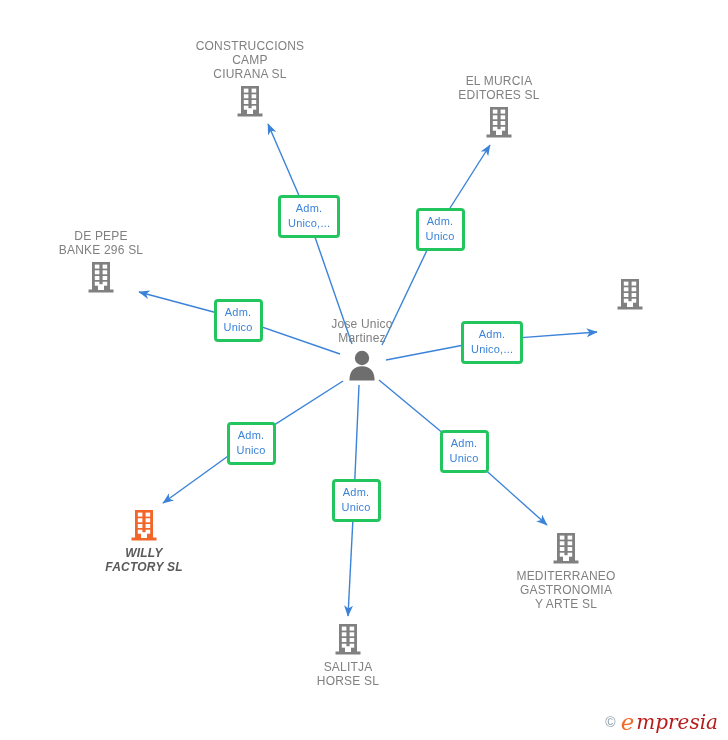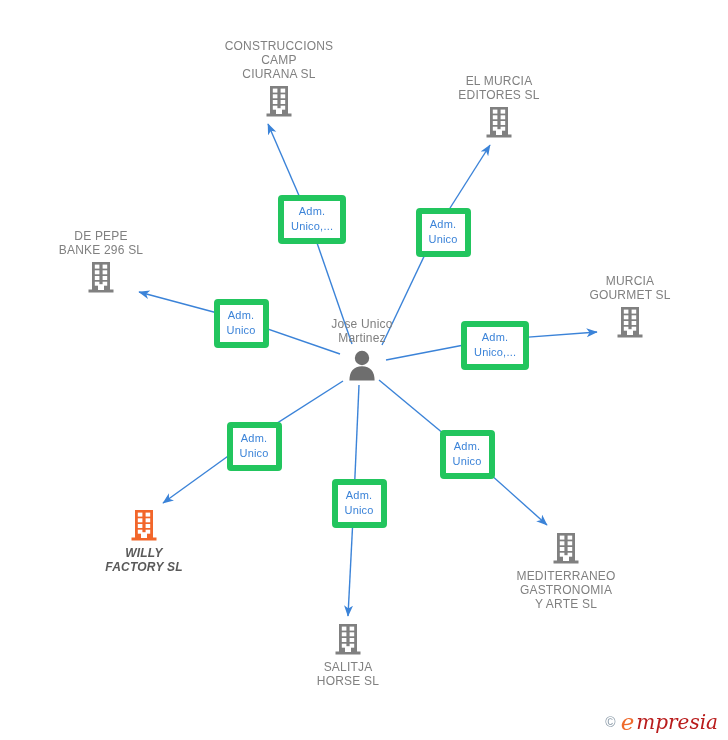--- a/index.html
+++ b/index.html
@@ -47,21 +47,21 @@
   .node .node-icon {
     display: block;
     margin: 0 auto;
   }
   .node.label-above .node-icon { margin-top: 4px; }
   .node.label-below .node-label { margin-top: 3px; }
 
   .edge-label {
     position: absolute;
     box-sizing: border-box;
-    border: 6px solid #22c55e;
+    border: 3px solid #22c55e;
     border-radius: 4px;
     background: #ffffff;
     color: #3b83d8;
     font-size: 11px;
     line-height: 15px;
     text-align: center;
     padding: 3px 7px 4px 7px;
     white-space: pre-line;
     letter-spacing: 0.2px;
   }
@@ -117,21 +117,21 @@
         <line x1="343" y1="381" x2="249" y2="441" stroke="#3b83d8" stroke-width="1.4"></line>
         <line x1="249" y1="441" x2="163" y2="503" stroke="#3b83d8" stroke-width="1.4" marker-end="url(#arrowhead)"></line>
         <line x1="359" y1="385" x2="354" y2="498" stroke="#3b83d8" stroke-width="1.4"></line>
         <line x1="354" y1="498" x2="348" y2="616" stroke="#3b83d8" stroke-width="1.4" marker-end="url(#arrowhead)"></line>
         <line x1="379" y1="380" x2="462" y2="449" stroke="#3b83d8" stroke-width="1.4"></line>
         <line x1="462" y1="449" x2="547" y2="525" stroke="#3b83d8" stroke-width="1.4" marker-end="url(#arrowhead)"></line>
       </g>
   </svg>
 
   <div id="node-layer">
-      <div class="node label-above" style="top: 39px; left: 279px;">
+      <div class="node label-above" style="top: 39px; left: 250px;">
         <span class="node-label">CONSTRUCCIONS
 CAMP
 CIURANA SL</span>
         <span class="node-icon"><svg width="28" height="32" viewBox="0 0 28 32" class="icon-svg">
             <rect x="1.5" y="28.5" width="25" height="3" fill="#808080"></rect>
             <rect x="5" y="1" width="18" height="28" fill="#808080"></rect>
             <rect x="7.8" y="3.6" width="4.6" height="4" fill="#ffffff"></rect>
             <rect x="7.8" y="9.3" width="4.6" height="4" fill="#ffffff"></rect>
             <rect x="7.8" y="15" width="4.6" height="4" fill="#ffffff"></rect>
             <rect x="7.8" y="20.7" width="4.6" height="4" fill="#ffffff"></rect>
@@ -170,22 +170,20 @@
             <rect x="7.8" y="15" width="4.6" height="4" fill="#ffffff"></rect>
             <rect x="7.8" y="20.7" width="4.6" height="4" fill="#ffffff"></rect>
             <rect x="15.6" y="3.6" width="4.6" height="4" fill="#ffffff"></rect>
             <rect x="15.6" y="9.3" width="4.6" height="4" fill="#ffffff"></rect>
             <rect x="15.6" y="15" width="4.6" height="4" fill="#ffffff"></rect>
             <rect x="15.6" y="20.7" width="4.6" height="4" fill="#ffffff"></rect>
             <rect x="11" y="23.2" width="6" height="5.8" fill="#ffffff"></rect>
           </svg></span>
       </div>
       <div class="node label-above" style="top: 274px; left: 630px;">
-        <span class="node-label">MURCIA
-GOURMET  SL</span>
         <span class="node-icon"><svg width="28" height="32" viewBox="0 0 28 32" class="icon-svg">
             <rect x="1.5" y="28.5" width="25" height="3" fill="#808080"></rect>
             <rect x="5" y="1" width="18" height="28" fill="#808080"></rect>
             <rect x="7.8" y="3.6" width="4.6" height="4" fill="#ffffff"></rect>
             <rect x="7.8" y="9.3" width="4.6" height="4" fill="#ffffff"></rect>
             <rect x="7.8" y="15" width="4.6" height="4" fill="#ffffff"></rect>
             <rect x="7.8" y="20.7" width="4.6" height="4" fill="#ffffff"></rect>
             <rect x="15.6" y="3.6" width="4.6" height="4" fill="#ffffff"></rect>
             <rect x="15.6" y="9.3" width="4.6" height="4" fill="#ffffff"></rect>
             <rect x="15.6" y="15" width="4.6" height="4" fill="#ffffff"></rect>

